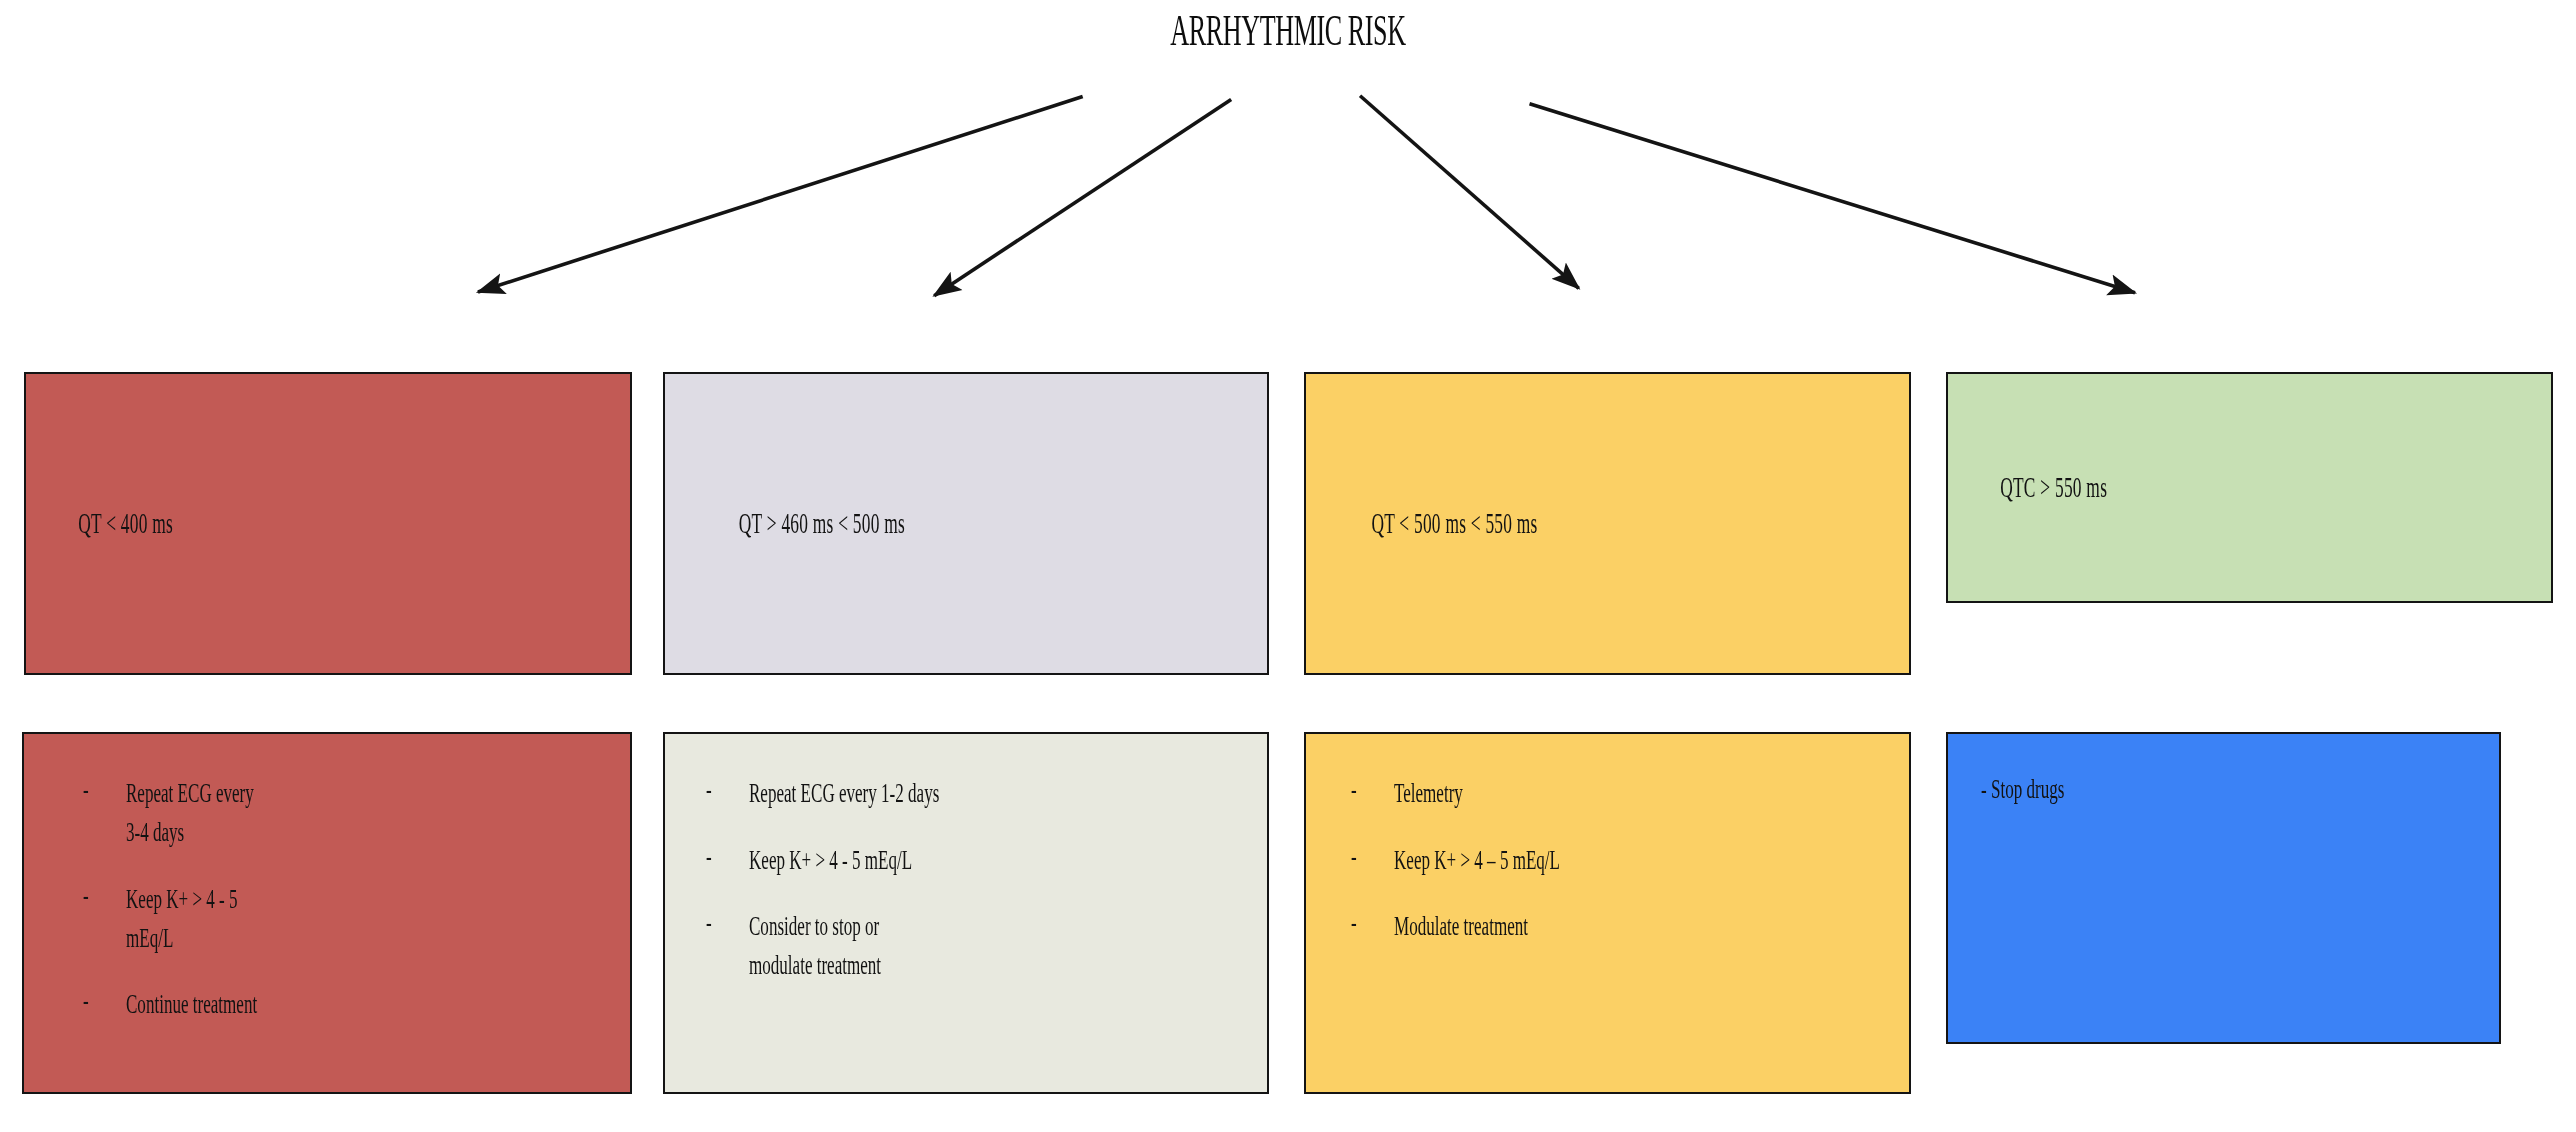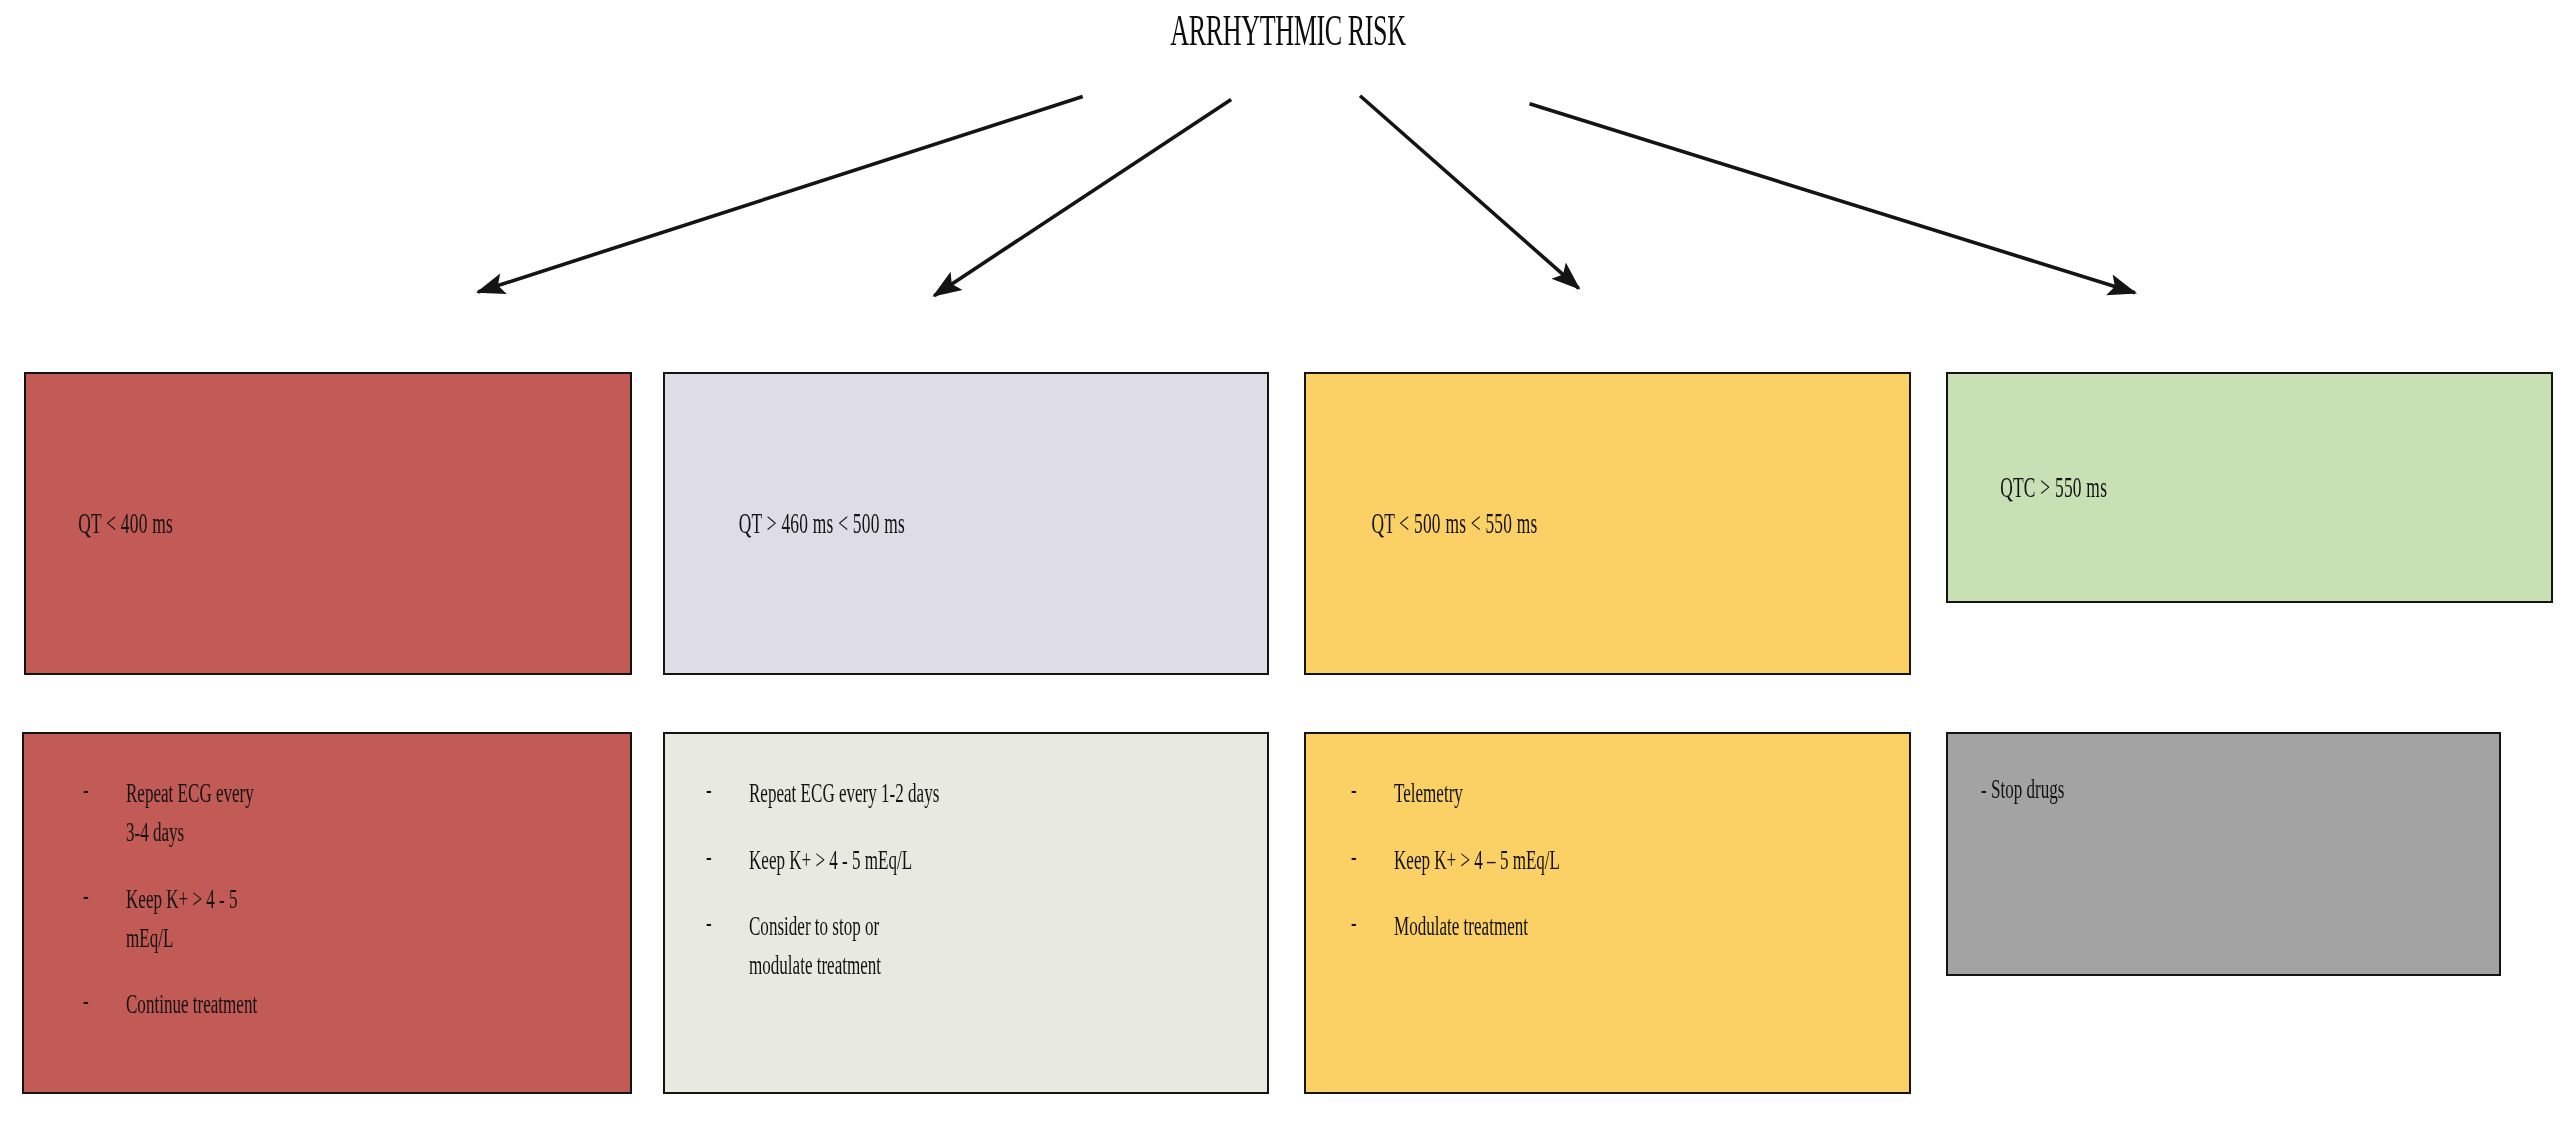--- a/index.html
+++ b/index.html
@@ -190,18 +190,18 @@
     <div class="bullet-row">
       <span class="bullet-dash">-</span>
       <span class="bullet-text">Keep K+ &gt; 4 – 5 mEq/L</span>
     </div>
     <div class="bullet-row">
       <span class="bullet-dash">-</span>
       <span class="bullet-text"> Modulate treatment</span>
     </div>
   </div>
 
-  <div class="box detail-box col-green" style="left:1946px; top:700px; width:555px; height:244px; background:#a3a3a3;">
+  <div class="box detail-box col-green" style="left:1946px; top:700px; width:555px; height:312px; background:#3b82f6;">
     <div class="plain-text">- Stop drugs</div>
   </div>
 
 </div>
 
 
 </body></html>

